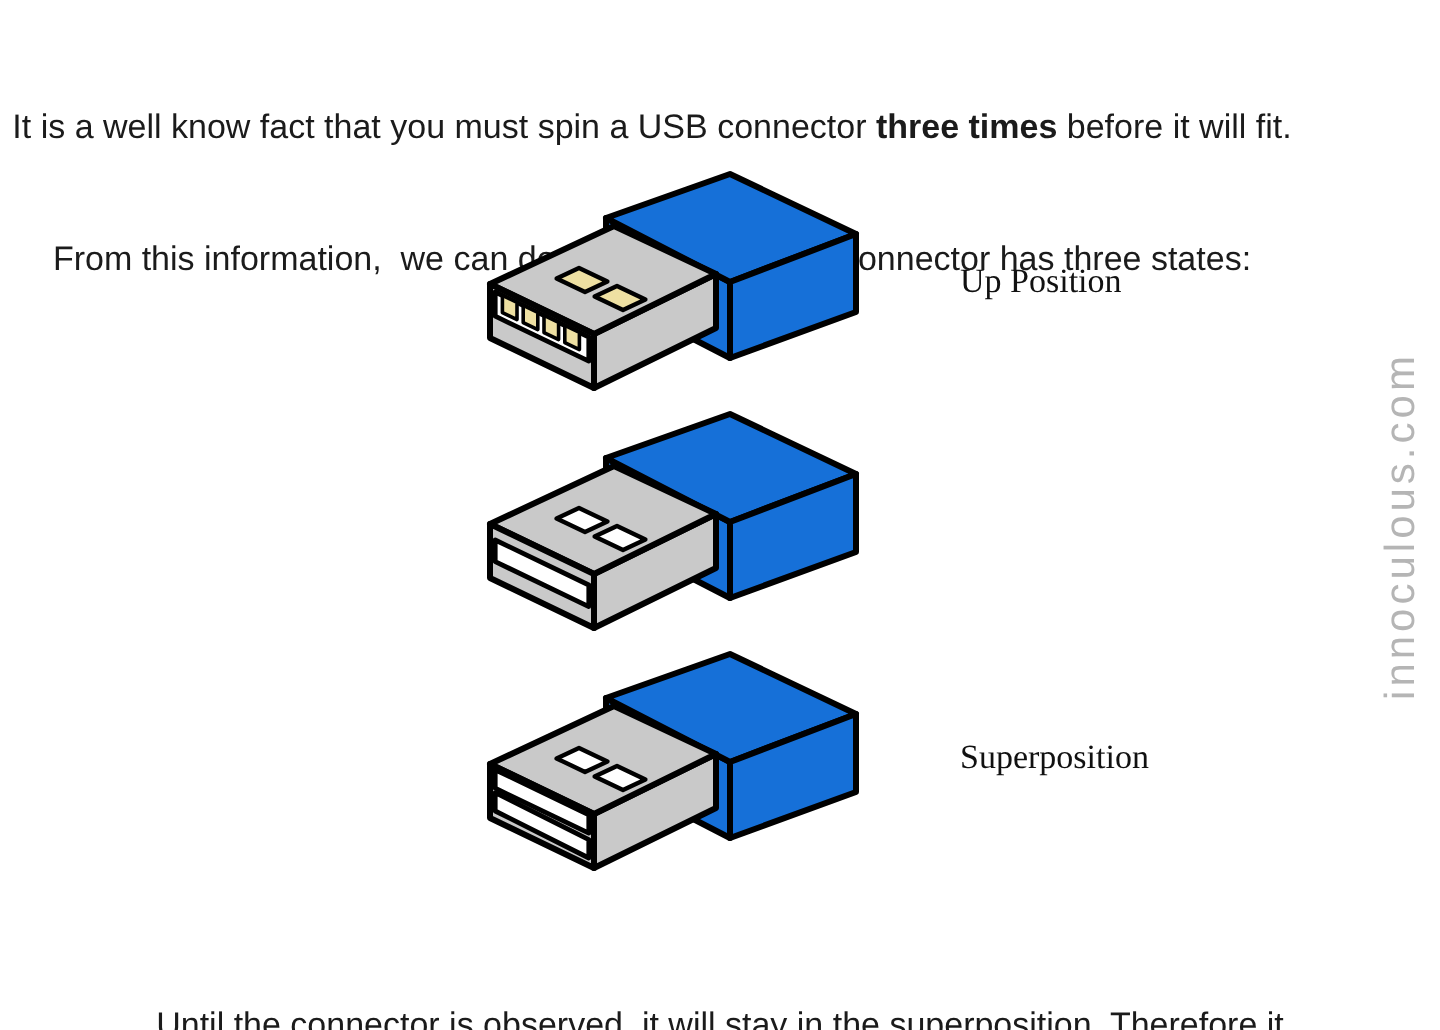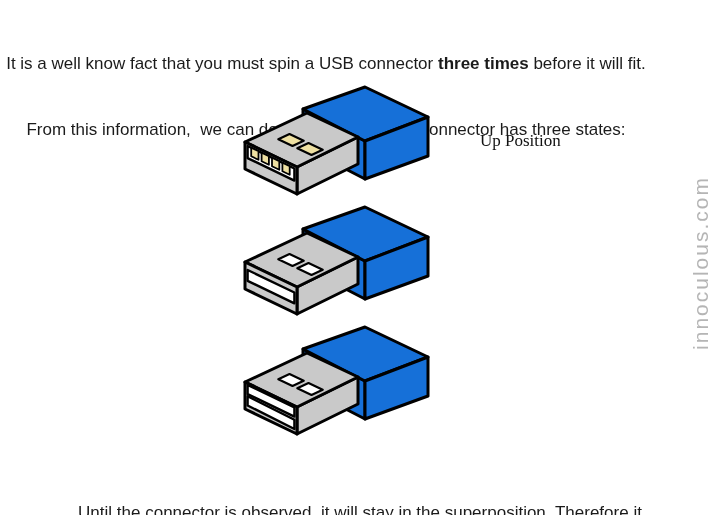--- a/index.html
+++ b/index.html
@@ -78,20 +78,21 @@
     <polygon class="p" points="127,2 190,32 127,56 65,24" fill="#1670d8"></polygon>
     <polygon class="p" points="190,32 127,56 127,94 190,71" fill="#1670d8"></polygon>
     <polygon class="p" points="120,52 59,82 59,109 120,79" fill="#c9c9c9"></polygon>
     <polygon class="p" points="69,28 120,52 59,82 7,57" fill="#c9c9c9"></polygon>
     <polygon class="p" points="7,57 59,82 59,109 7,84" fill="#c9c9c9"></polygon>
     <polygon class="slot" points="9.6,59.9 56.4,82.4 56.4,91.6 9.6,69.1" fill="#ffffff"></polygon>
     <polygon class="slot" points="9.6,71.3 56.4,94.8 56.4,104 9.6,80.5" fill="#ffffff"></polygon>
     <polygon class="hole" points="51.5,49 65.7,55.8 54.5,61 40.3,54.2" fill="#ffffff"></polygon>
     <polygon class="hole" points="70.5,58 84.7,64.8 73.5,70 59.3,63.2" fill="#ffffff"></polygon>
   </svg>
+  <div class="state-label label-3">Superposition</div>
 
   <div class="watermark">innoculous.com</div>
 
   <div class="bottom-text">
     <div>Until the connector is observed, it will stay in the superposition. Therefore it</div>
     
   </div>
 
 </div>
 

